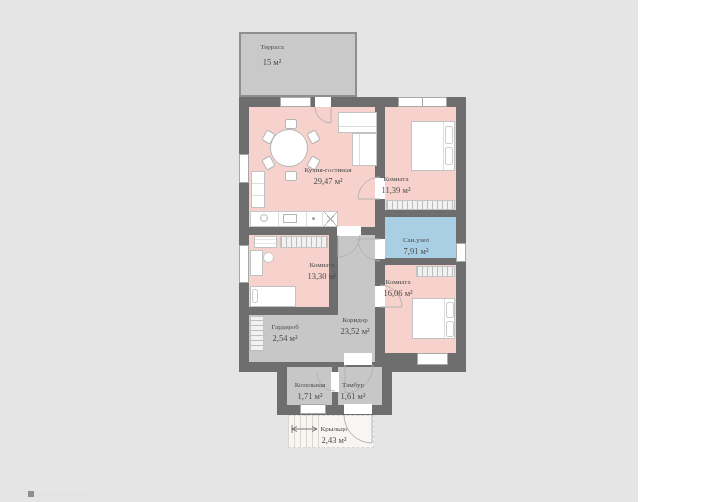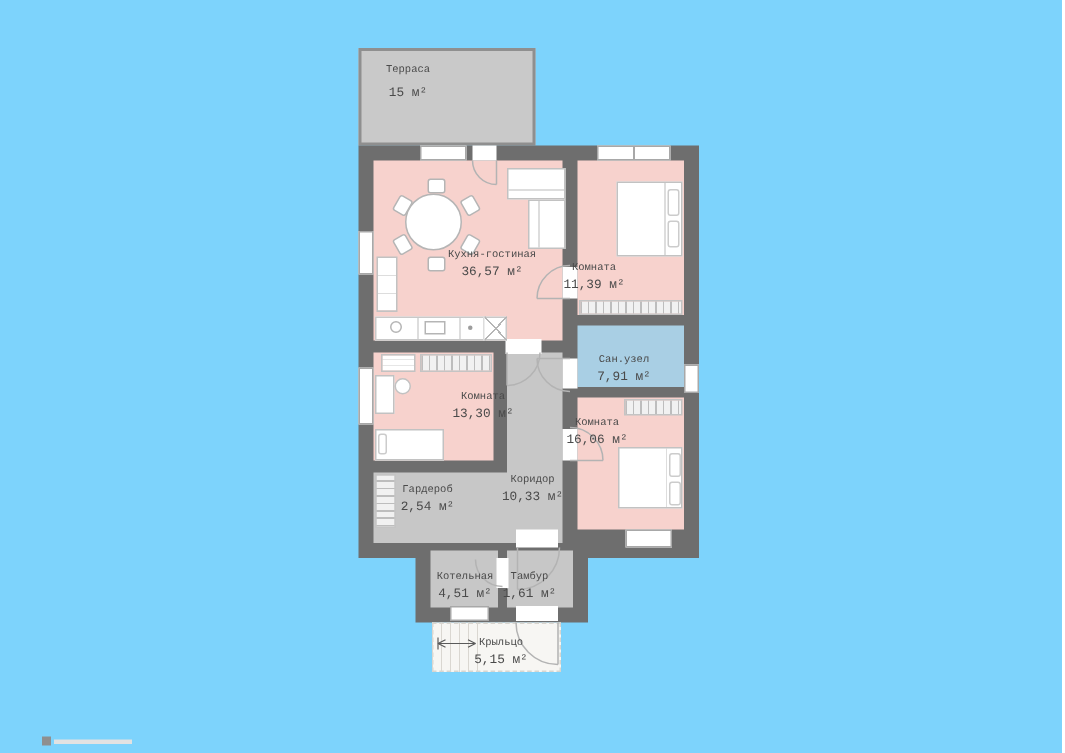--- a/index.html
+++ b/index.html
@@ -1,17 +1,17 @@
 <!DOCTYPE html>
 <html style="--wall: #6e6e6e; --room-pink: #f7d2cd; --room-blue: #a9cfe4; --room-gray: #c7c7c7; --terrace-gray: #c9c9c9; --text: #4a4a4a;"><head>
 <meta charset="utf-8">
 <style>
   html,body{margin:0;padding:0;background:#fff;}
-  .stage{position:relative;width:708px;height:502px;background:#7dd3fc;overflow:hidden;
-         font-family:Liberation Mono, monospace;color:var(--text,#4a4a4a);}
+  .stage{position:relative;width:638px;height:502px;background:#e5e5e5;overflow:hidden;
+         font-family:Liberation Serif, serif;color:var(--text,#4a4a4a);}
   .abs{position:absolute;box-sizing:border-box;}
   .wall{background:var(--wall,#6e6e6e);}
   .floor-pink{background:var(--room-pink,#f7d2cd);}
   .floor-blue{background:var(--room-blue,#a9cfe4);}
   .floor-gray{background:var(--room-gray,#c7c7c7);}
   .terrace{background:var(--terrace-gray,#c9c9c9);border:2px solid #8f8f8f;}
   .window{background:#fff;border:1px solid #a8a8a8;}
   .opening{background:#fff;}
   .furn{background:#fff;border:1px solid #c2c2c2;}
   .hatch-v{background:repeating-linear-gradient(90deg,#bdbdbd 0 1px,#f1f1f1 1px 5px);border:1px solid #c4c4c4;}
@@ -126,21 +126,21 @@
       <path d="M292 429 l5 -2.5 M292 429 l5 2.5 M317 429 l-5 -2.5 M317 429 l-5 2.5"></path>
     </g>
   </svg>
 
   <div class="room-label gap-lg" style="left:245px;top:43px;width:54px;">
     <span class="rname">Терраса</span>
     <span class="area">15 м²</span>
   </div>
   <div class="room-label" style="left:293px;top:166px;width:70px;">
     <span class="rname">Кухня-гостиная</span>
-    <span class="area">36,57 м²</span>
+    <span class="area">29,47 м²</span>
   </div>
   <div class="room-label" style="left:374px;top:175px;width:44px;">
     <span class="rname">Комната</span>
     <span class="area">11,39 м²</span>
   </div>
   <div class="room-label" style="left:391px;top:236px;width:50px;">
     <span class="rname">Сан.узел</span>
     <span class="area">7,91 м²</span>
   </div>
   <div class="room-label" style="left:375px;top:278px;width:46px;">
@@ -150,31 +150,31 @@
   <div class="room-label" style="left:299px;top:261px;width:46px;">
     <span class="rname">Комната</span>
     <span class="area">13,30 м²</span>
   </div>
   <div class="room-label" style="left:262px;top:323px;width:46px;">
     <span class="rname">Гардероб</span>
     <span class="area">2,54 м²</span>
   </div>
   <div class="room-label" style="left:332px;top:316px;width:46px;">
     <span class="rname">Коридор</span>
-    <span class="area">10,33 м²</span>
+    <span class="area">23,52 м²</span>
   </div>
   <div class="room-label" style="left:287px;top:381px;width:46px;">
     <span class="rname">Котельная</span>
-    <span class="area">4,51 м²</span>
+    <span class="area">1,71 м²</span>
   </div>
   <div class="room-label" style="left:330px;top:381px;width:46px;">
     <span class="rname">Тамбур</span>
     <span class="area">1,61 м²</span>
   </div>
   <div class="room-label" style="left:311px;top:425px;width:46px;">
     <span class="rname">Крыльцо</span>
-    <span class="area">5,15 м²</span>
+    <span class="area">2,43 м²</span>
   </div>
 
   <div class="abs" style="left:28px;top:491px;width:6px;height:6px;background:#8f8f8f;"></div>
   <div class="abs" style="left:36px;top:493px;width:52px;height:3px;background:#e2e2e2;"></div>
 
 </div>
 
 </body></html>

